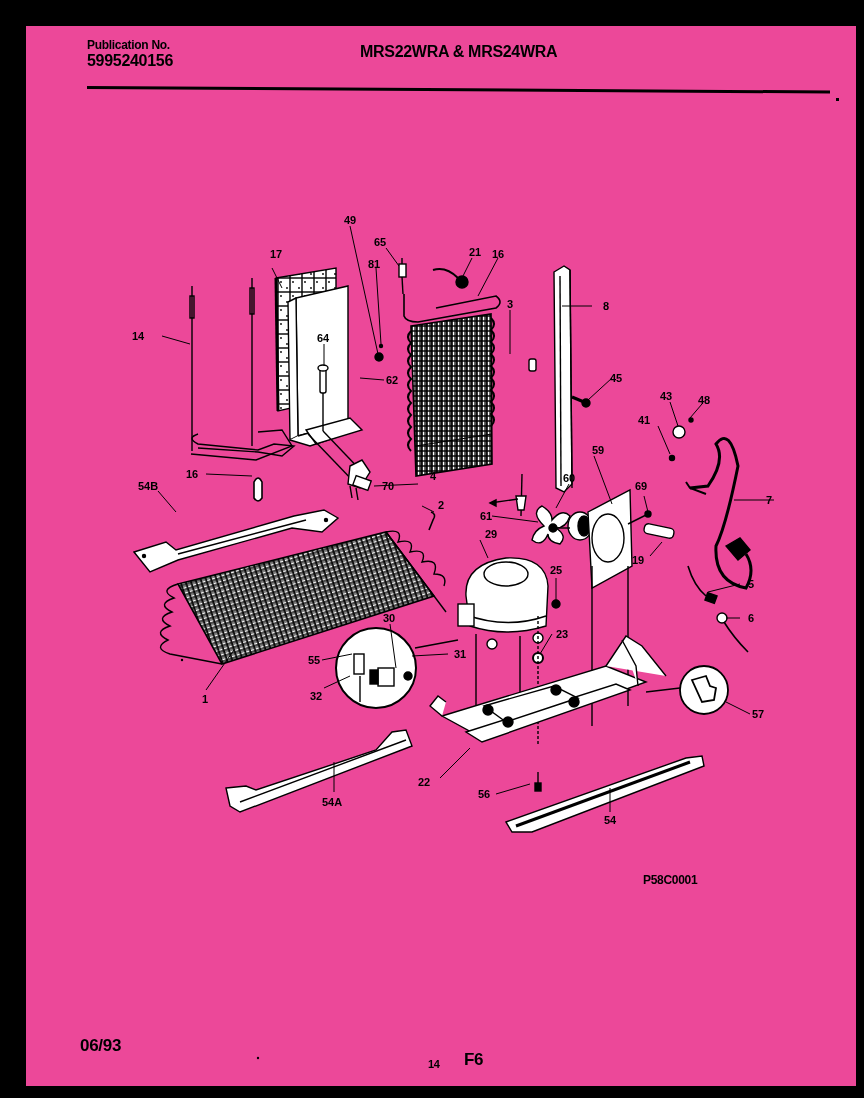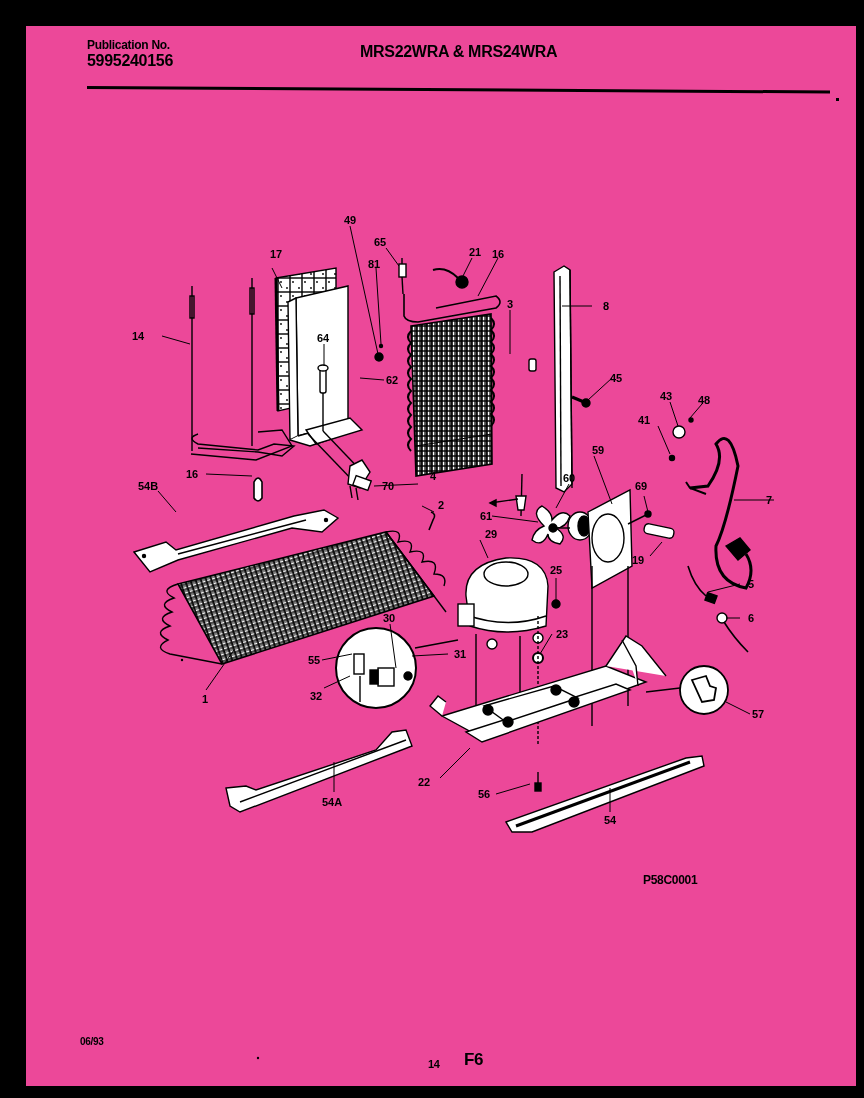--- a/index.html
+++ b/index.html
@@ -13,21 +13,21 @@
     }
     .txt { position: absolute; color: #000; font-weight: bold; white-space: nowrap; letter-spacing: -0.3px; }
     .pub-label { left: 61px; top: 12px; font-size: 12px; }
     .pub-num { left: 61px; top: 26px; font-size: 16px; }
     .models { left: 334px; top: 17px; font-size: 16px; }
     .rule { position: absolute; left: 61px; top: 60px; width: 743px; height: 3px; background: #000; transform: rotate(0.35deg); transform-origin: left; }
     .rule-dot { position: absolute; left: 810px; top: 72px; width: 3px; height: 3px; background: #000; }
     .diagram { position: absolute; left: 0; top: 0; width: 830px; height: 1060px; }
     .diagram text { font-family: "Liberation Sans", sans-serif; font-weight: bold; font-size: 11px; fill: #000; }
     .code { left: 617px; top: 847px; font-size: 12px; }
-    .date { left: 54px; top: 1010px; font-size: 10px; text-align: center; }
+    .date { left: 54px; top: 1010px; font-size: 17px; text-align: center; }
     .pageno { left: 402px; top: 1032px; font-size: 11px; }
     .section { left: 438px; top: 1024px; font-size: 17px; }
   </style>
 </head>
 <body>
 
 <div class="page">
 
   <div class="txt pub-label">Publication No.</div>
   <div class="txt pub-num">5995240156</div>

